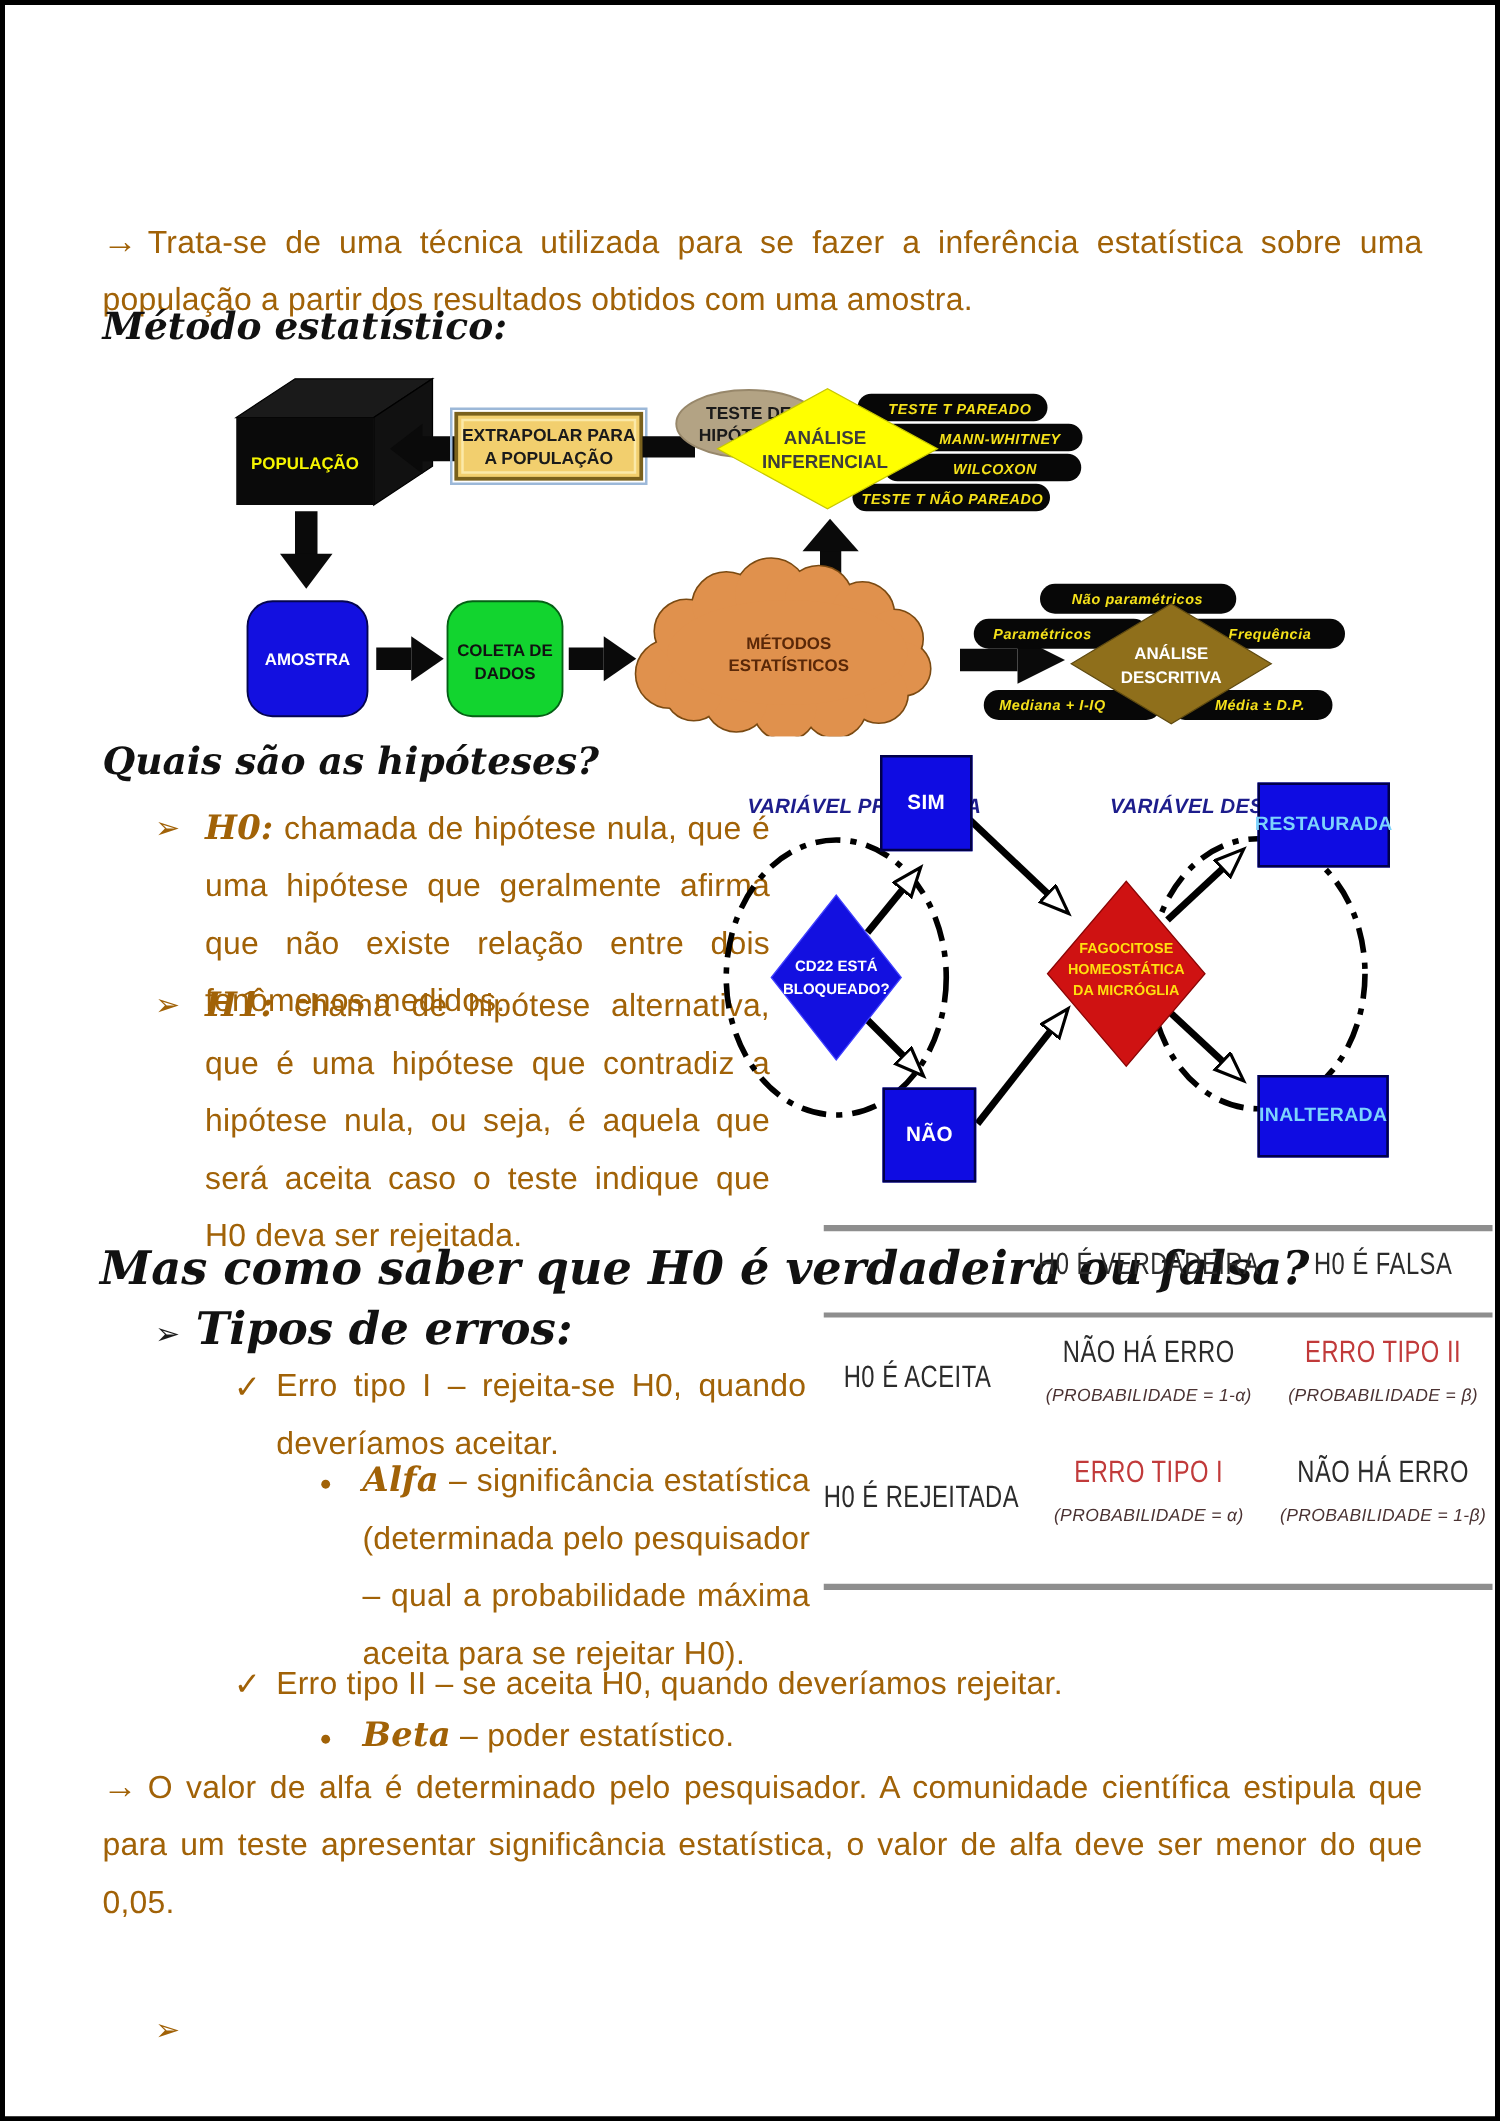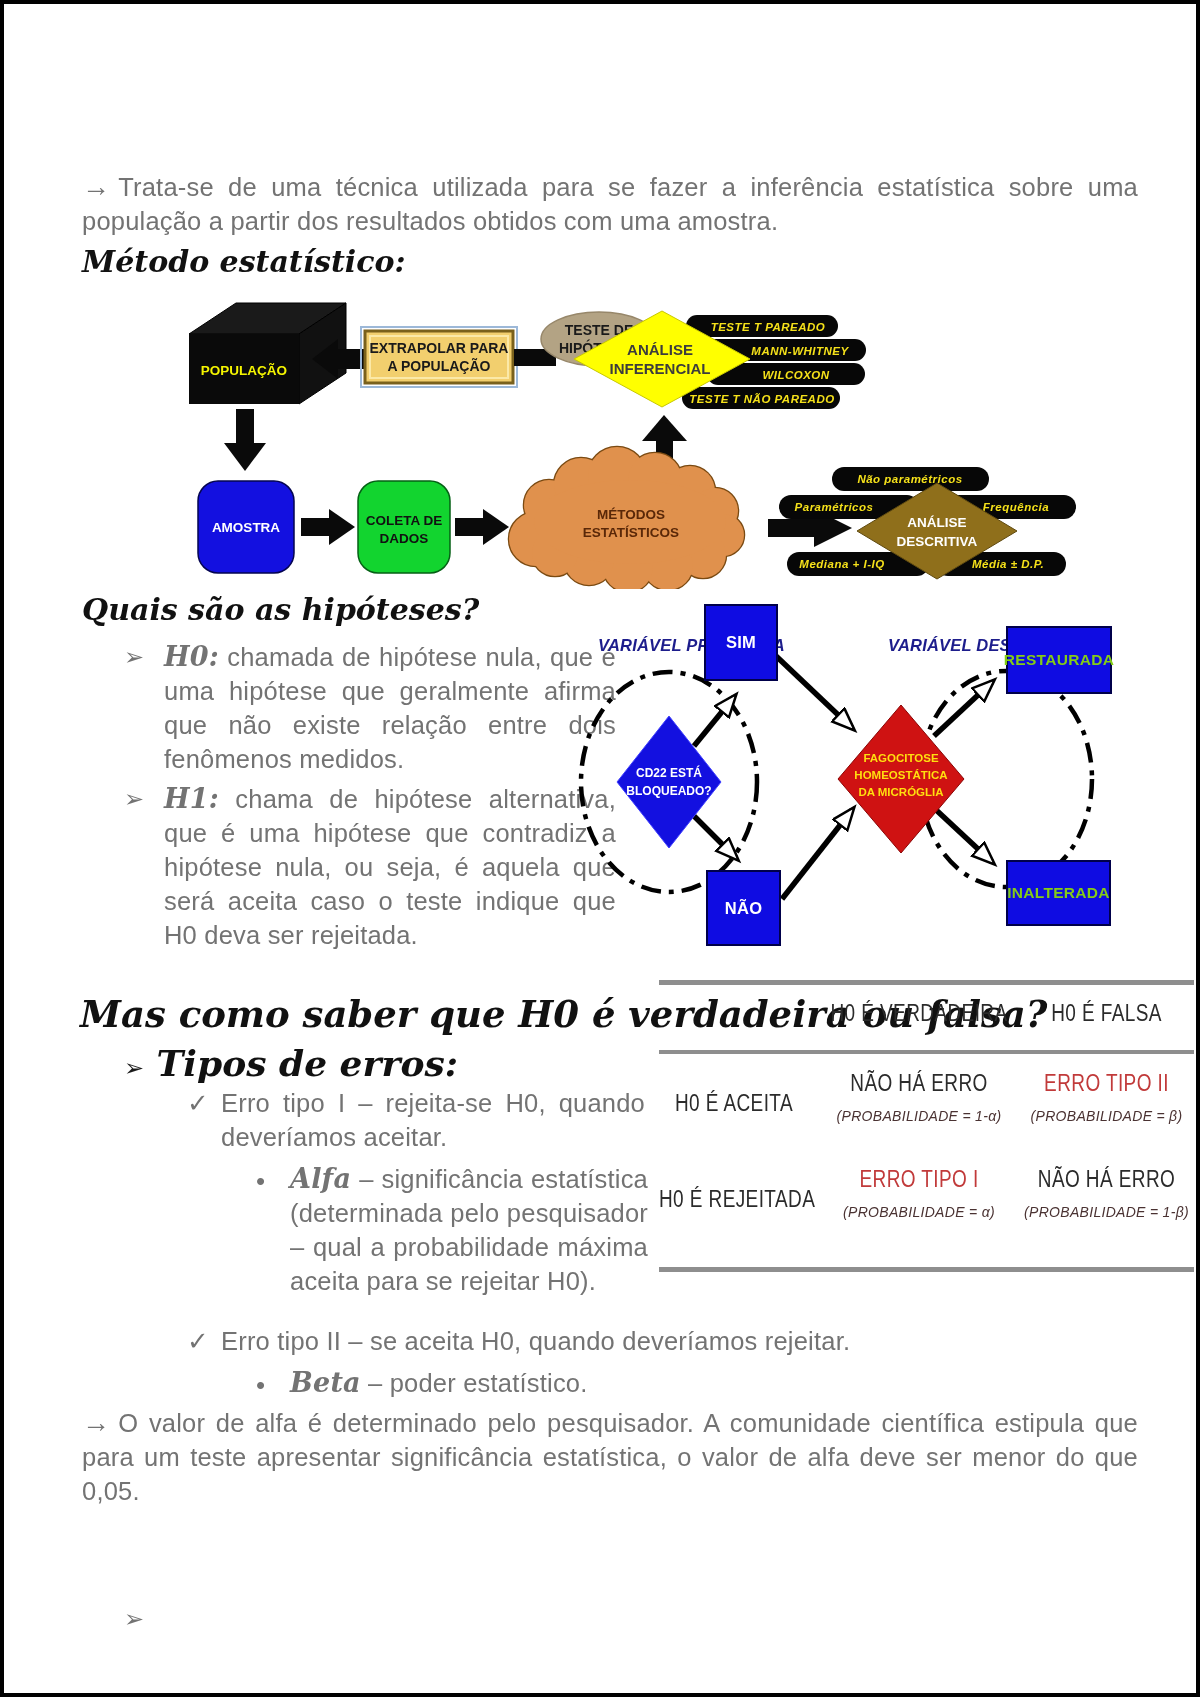--- a/index.html
+++ b/index.html
@@ -6,32 +6,32 @@
   .page{
     position:relative;width:1200px;height:1697px;background:#fff;
     border:4px solid #000;box-sizing:border-box;margin:0 auto;overflow:hidden;
     font-family:"Liberation Sans",sans-serif;color:#1a1a1a;
   }
   .abs{position:absolute;}
   
   .script{font-family:"DejaVu Serif",serif;font-style:italic;font-weight:bold;color:#111;}
   .title{left:0;right:0;top:28px;text-align:center;font-size:96px;line-height:1.1;letter-spacing:-2px;}
   .heading{font-size:30px;}
-  .body-text{font-size:25.5px;line-height:34px;letter-spacing:.2px;color:#737373;text-align:justify;}
+  .body-text{font-size:25.5px;line-height:46px;letter-spacing:.2px;color:#a16207;text-align:justify;}
   .nojust{text-align:left;}
   .arrow-glyph{font-weight:bold;font-size:28px;padding-right:8px;}
   .hang{padding-left:40px;}
   .bullet{position:absolute;left:0;top:0;font-size:24px;}
   .check{font-size:26px;}
   .dot{font-size:26px;top:2px;}
   .term{font-family:"DejaVu Serif",serif;font-style:italic;font-weight:bold;font-size:27px;}
   
   .blue-box{background:#0f0ce2;border:2px solid #00004a;color:#fff;font-weight:bold;
     display:flex;align-items:center;justify-content:center;font-size:16.5px;letter-spacing:.3px;}
-  .blue-box.pale{color:#84cc16;font-size:15.5px;}
+  .blue-box.pale{color:#7dd3fc;font-size:15.5px;}
   .var-label{font-style:italic;font-weight:bold;font-size:16.5px;color:#1d1d8c;white-space:nowrap;letter-spacing:.2px;}
   
   .tline{background:#8e8e8e;}
   .tcell{position:absolute;text-align:center;}
   .tall{display:inline-block;transform:scaleY(1.3);transform-origin:center;
     font-size:19px;letter-spacing:.4px;color:#2b2b2b;white-space:nowrap;}
   .tmain-red .tall{color:#c13a3a;}
   .tsub{font-style:italic;font-size:14px;color:#4a3232;letter-spacing:.3px;white-space:nowrap;}
   
   svg text{font-family:"Liberation Sans",sans-serif;}

